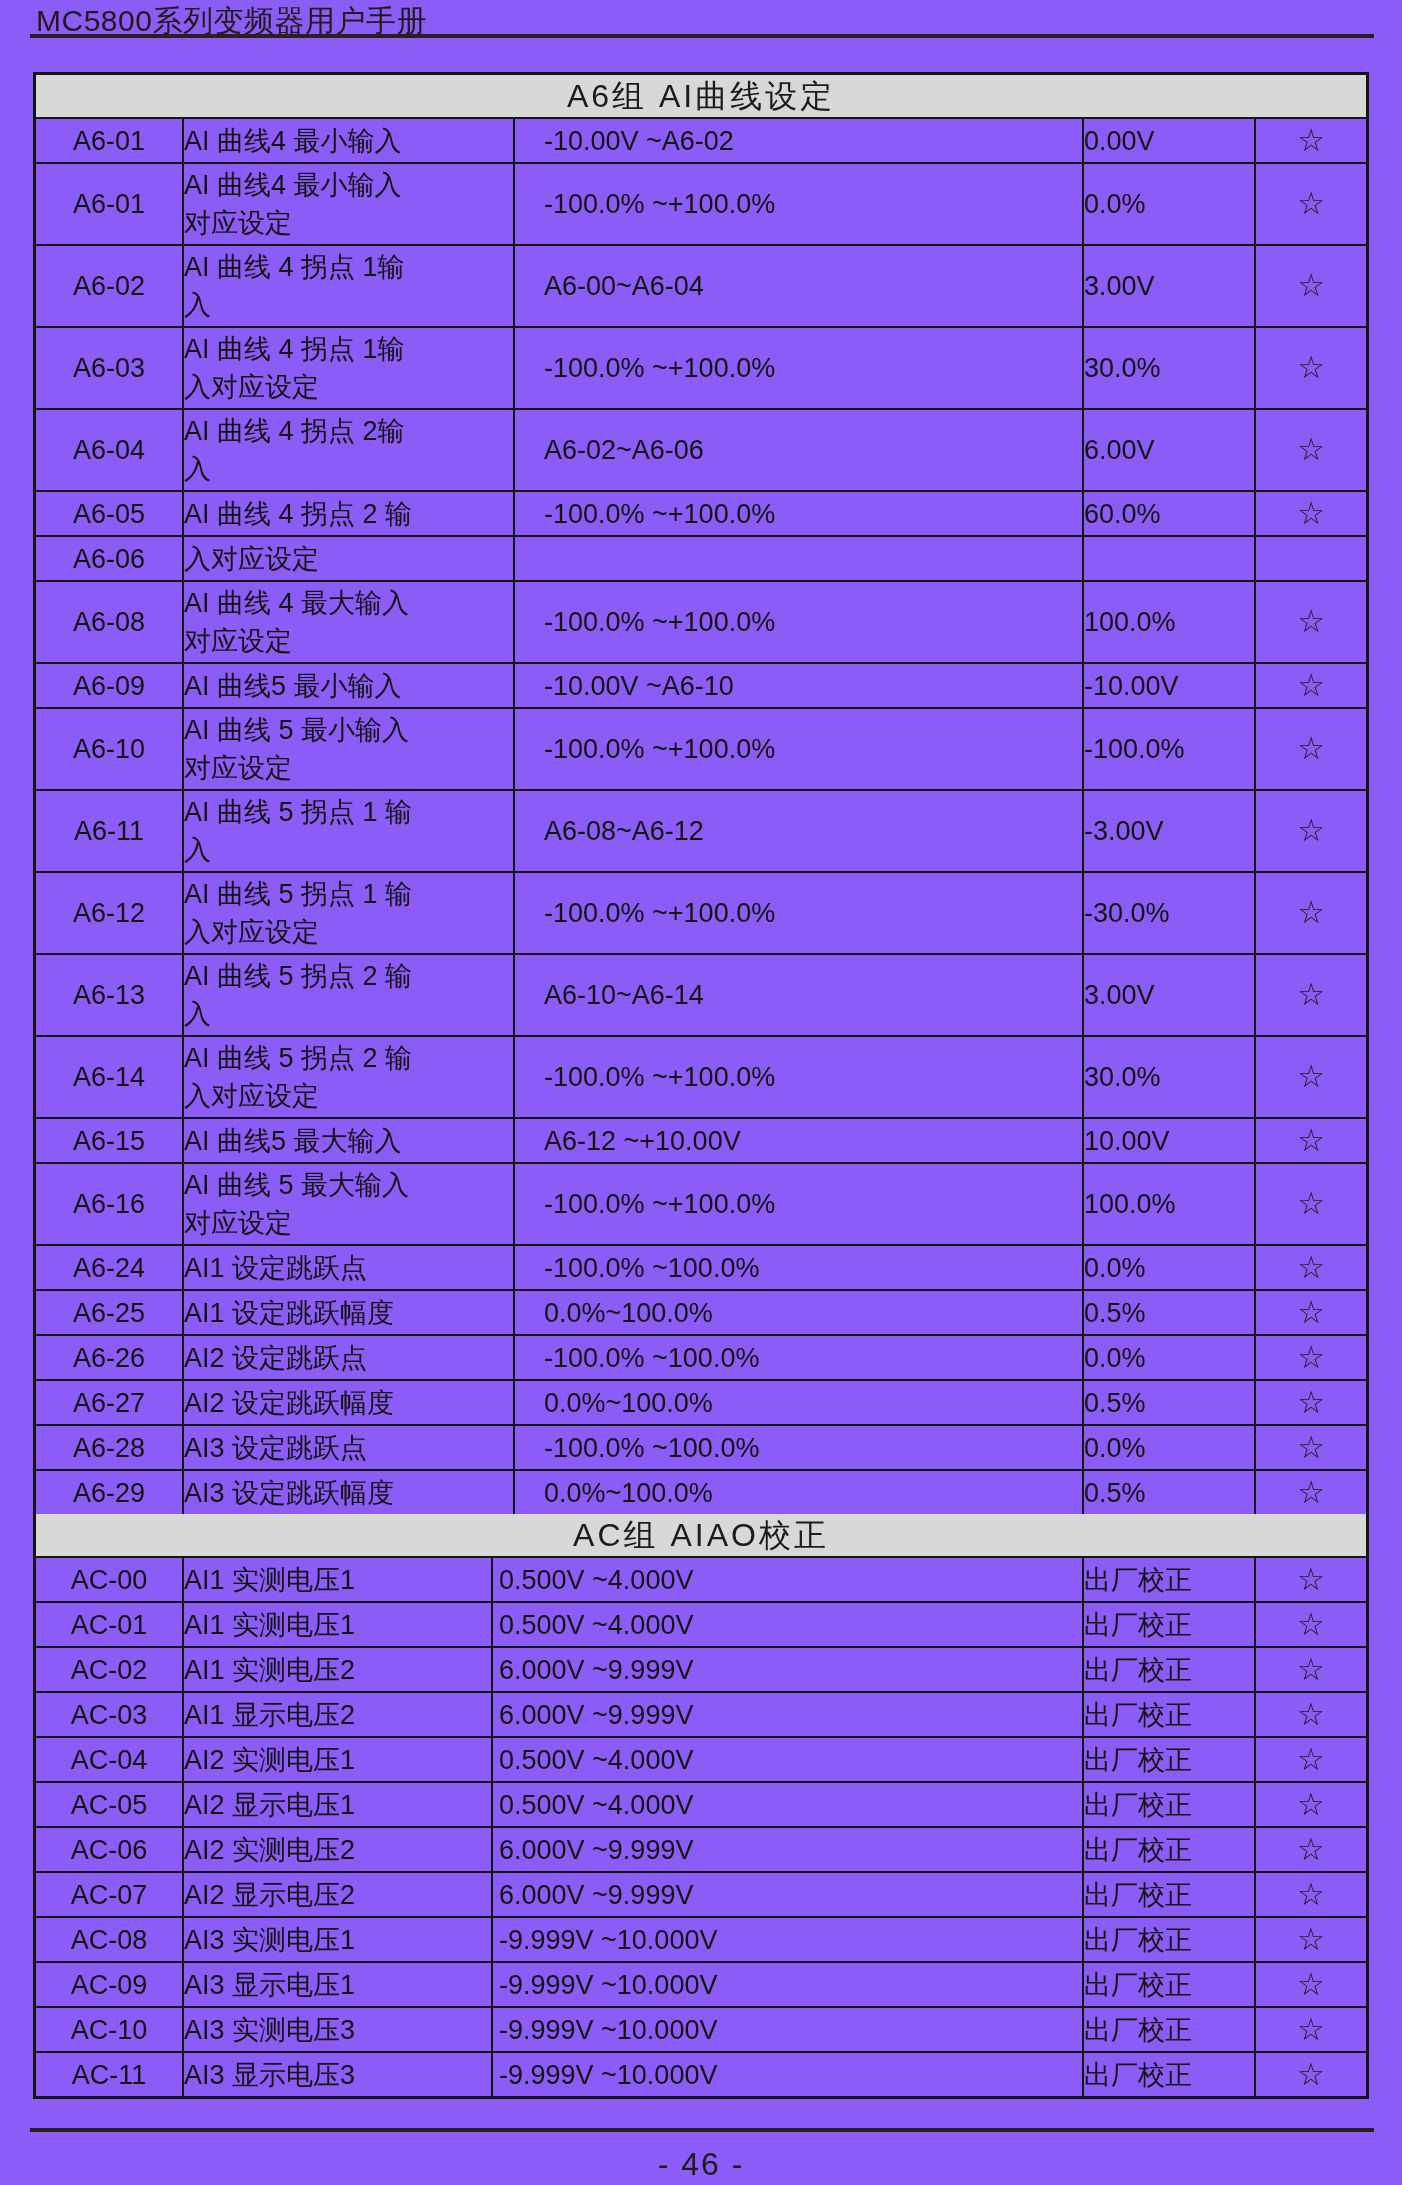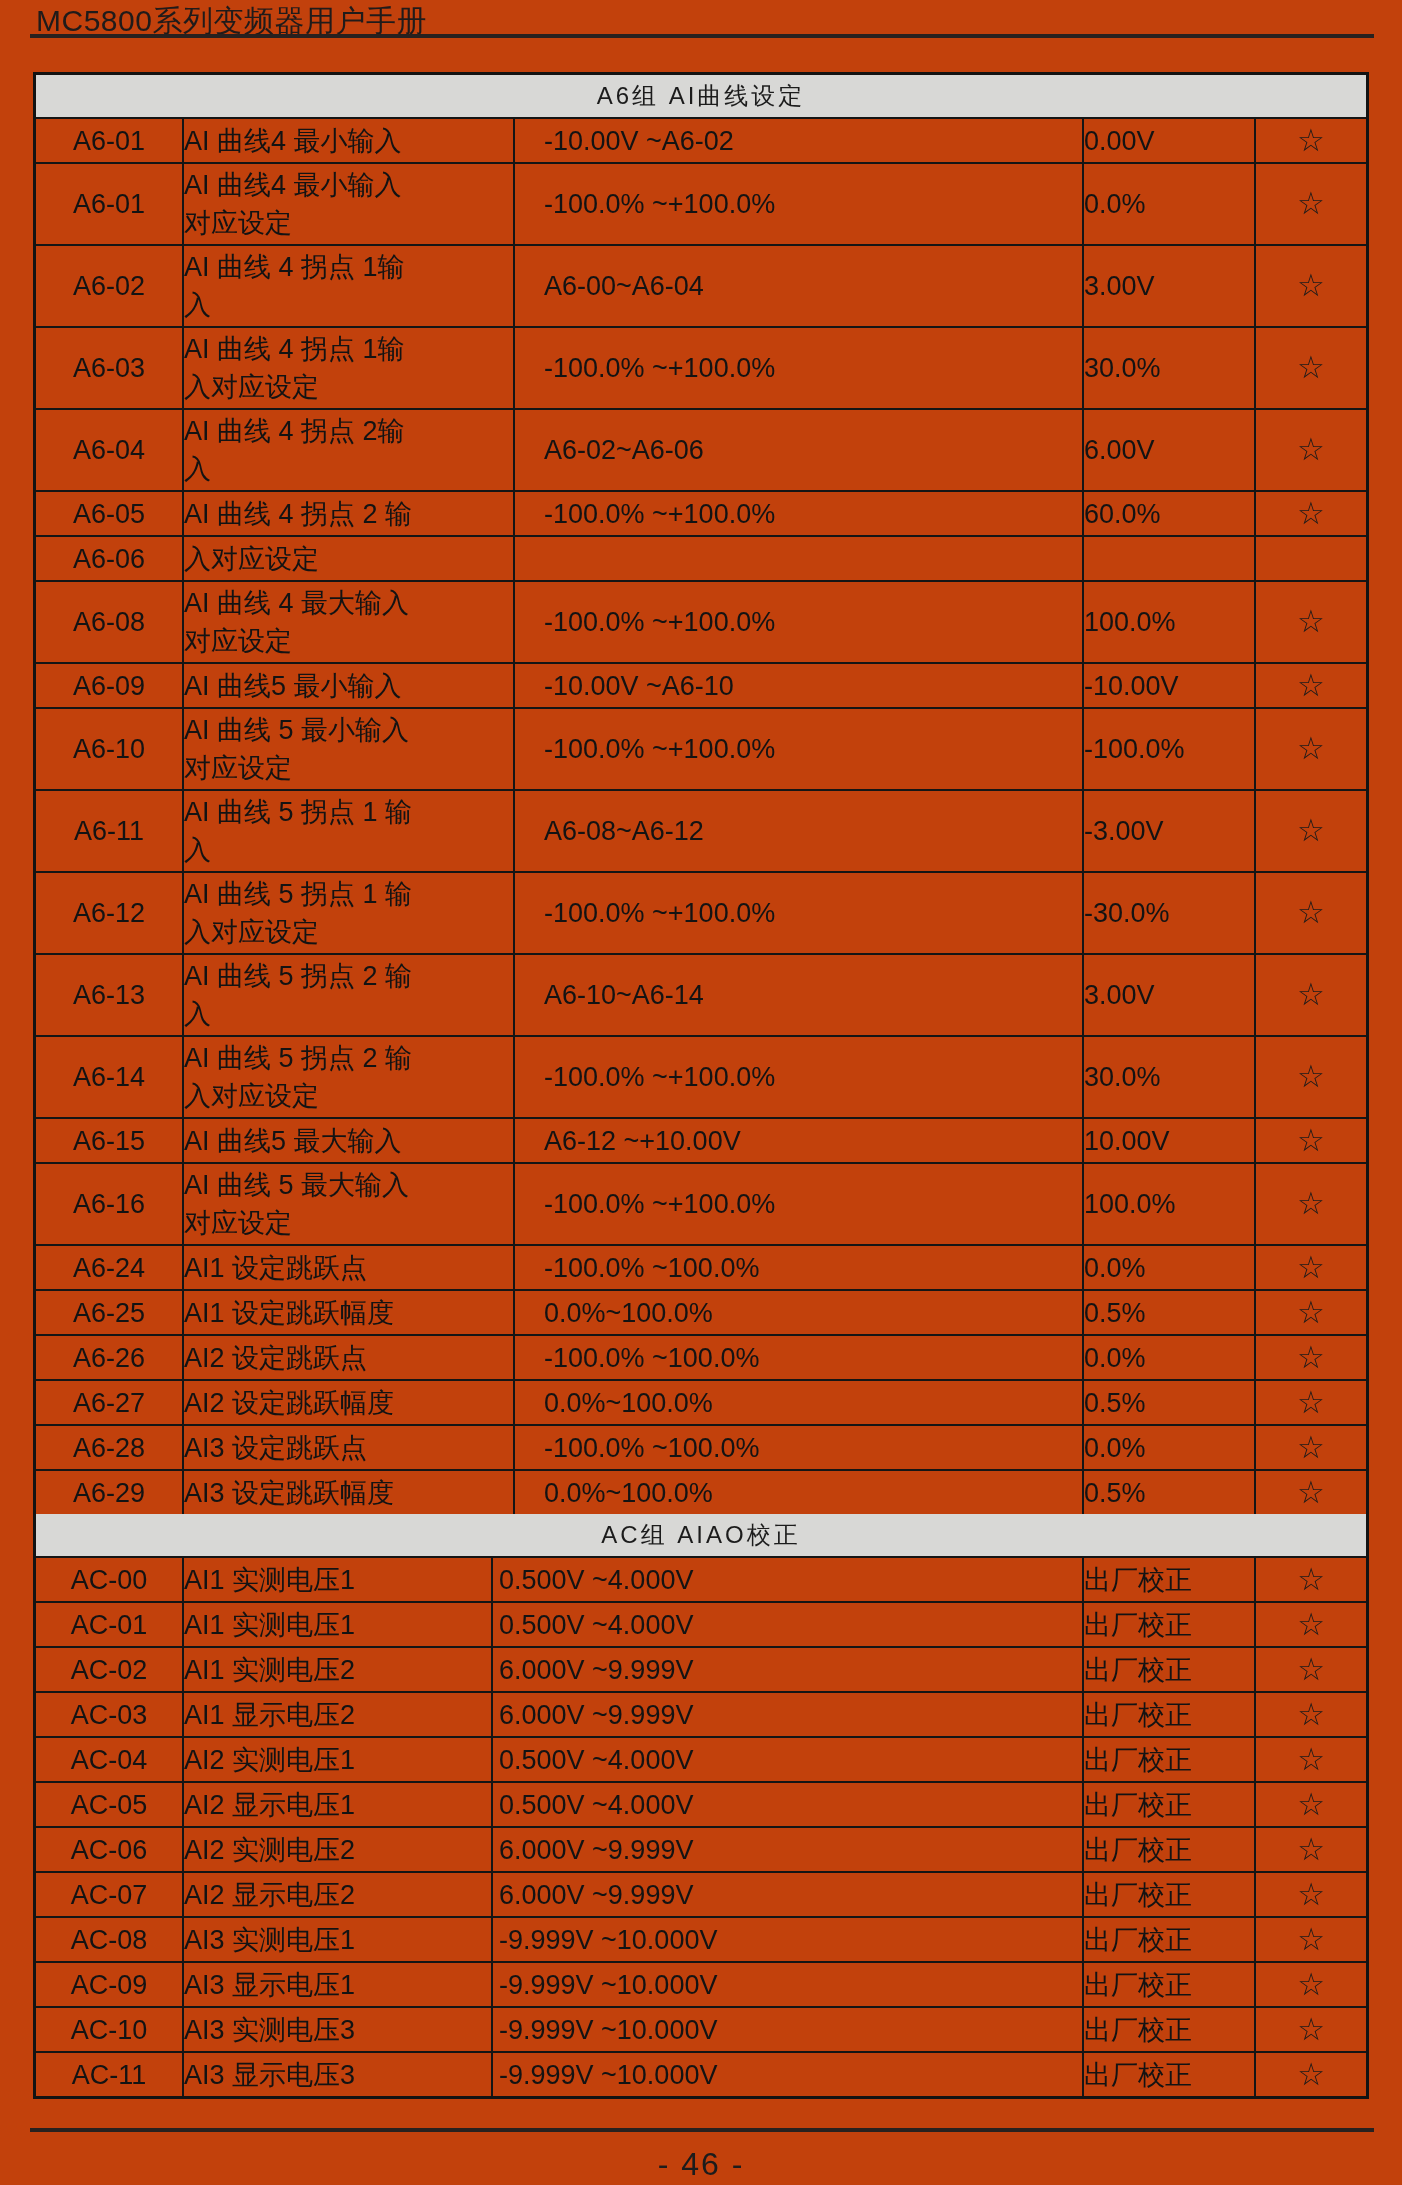--- a/index.html
+++ b/index.html
@@ -1,19 +1,19 @@
 <!DOCTYPE html>
 <html><head>
 <meta charset="utf-8">
 <style>
   html,body{margin:0;padding:0;background:#ffffff;}
   .page{
     position:relative;
     width:1402px;height:2185px;
-    background:#c2410c;
+    background:#8b5cf6;
     font-family:"Liberation Sans","DejaVu Sans",sans-serif;
     color:#131313;
     overflow:hidden;
   }
   .doc-title{
     position:absolute;left:36px;top:4px;
     font-size:30px;line-height:34px;
     letter-spacing:0.5px;color:#201b1a;
   }
   .header-rule{
@@ -35,21 +35,21 @@
     overflow:hidden;
   }
   
   td:first-child{border-left:none;}
   td:last-child{border-right:none;}
   table tr:first-child td{border-top:none;}
   .t1 tr:last-child td{border-bottom:none;}
   .t2 tr:last-child td{border-bottom:none;}
   .section-td{
     height:36px;background:#d8d8d6;
-    text-align:center;font-size:24px;letter-spacing:3px;
+    text-align:center;font-size:32px;letter-spacing:3px;
     color:#1c1c1c;
   }
   .c-code{text-align:center;}
   .c-name{text-align:left;white-space:pre-line;}
   .c-range{text-align:left;padding-left:29px;}
   .t2 .c-range{padding-left:6px;}
   .c-default{text-align:left;}
   .c-star{text-align:center;font-size:31px;color:#1a1a1a;}
   
   .t1 col.w-code{width:147px;}

